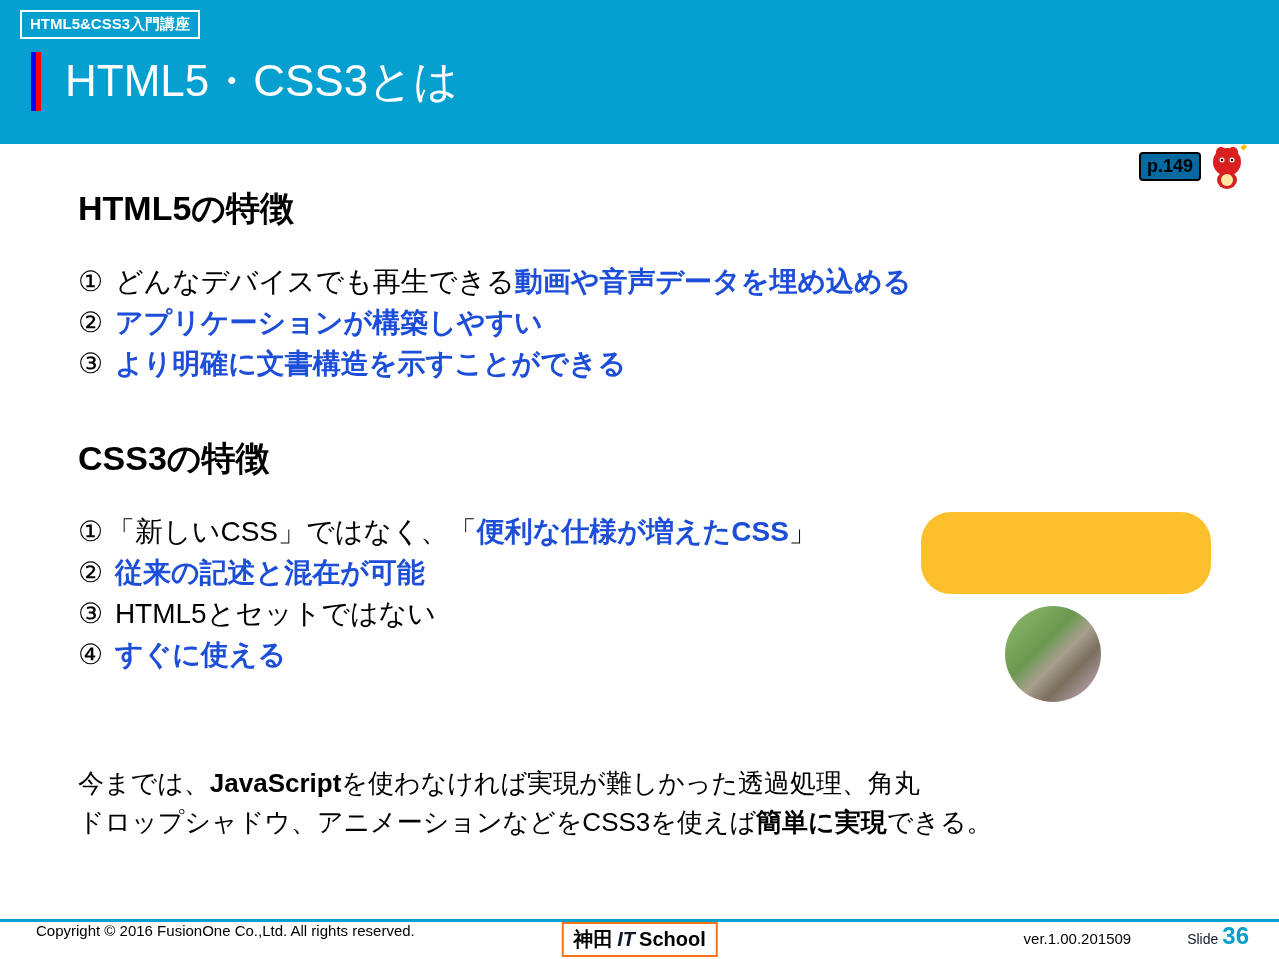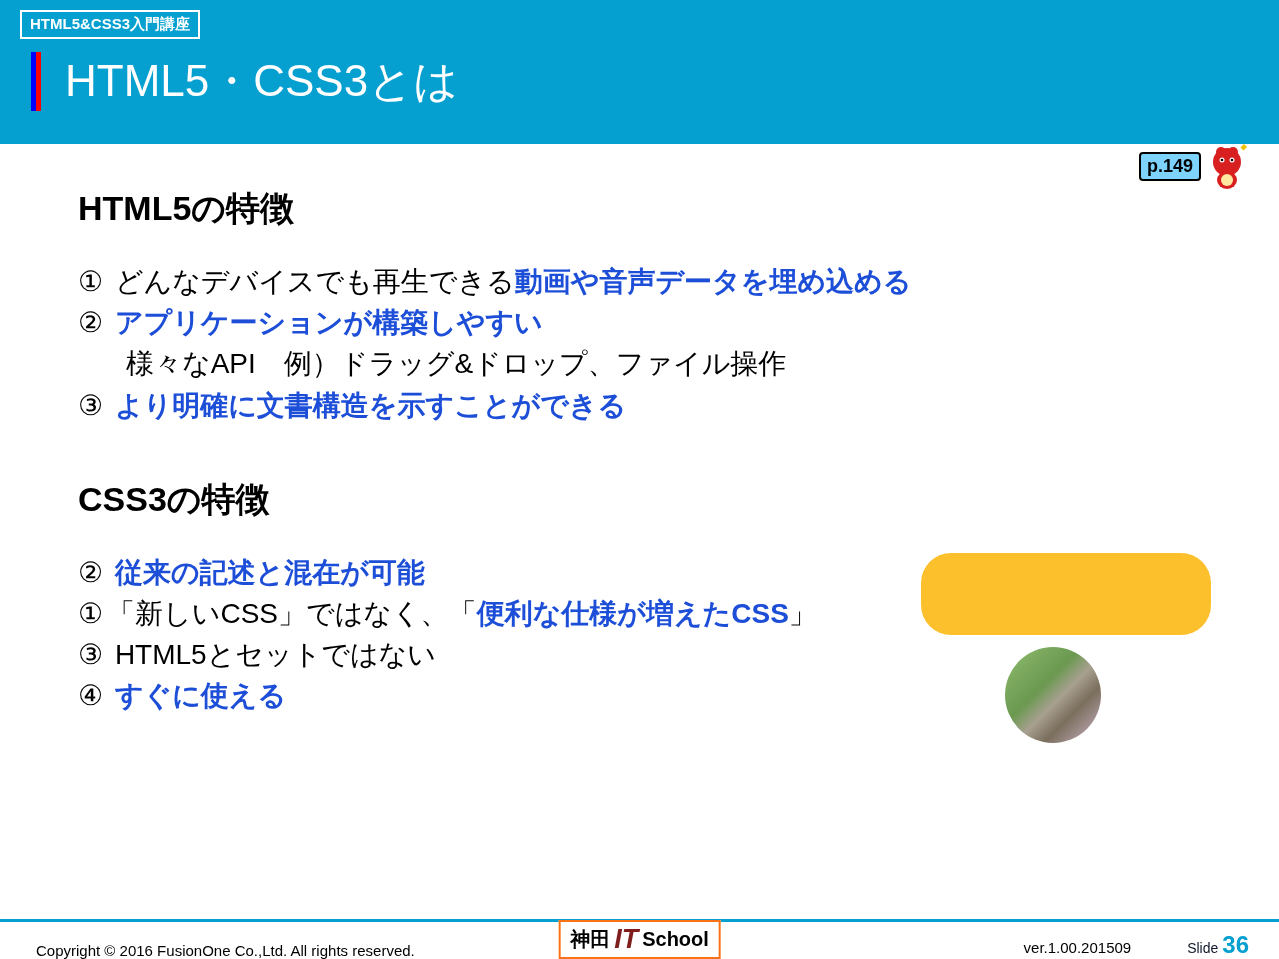--- a/index.html
+++ b/index.html
@@ -48,21 +48,21 @@
     }
     .page-badge {
       position: absolute;
       top: 152px;
       right: 78px;
       border: 2px solid #000;
       border-radius: 4px;
       padding: 2px 6px;
       font-size: 18px;
       font-weight: bold;
-      background: #7dd3fc;
+      background: #0369a1;
     }
     .mascot-icon {
       position: absolute;
       top: 142px;
       right: 28px;
       width: 48px;
       height: 48px;
     }
     .content {
       padding: 30px 78px 0 78px;
@@ -111,38 +111,38 @@
     }
     .summary-block .bold { font-weight: bold; }
     .footer {
       position: absolute;
       left: 0;
       bottom: 0;
       width: 100%;
       height: 40px;
       border-top: 3px solid #05a0d0;
       display: flex;
-      align-items: flex-end;
+      align-items: flex-start;
       justify-content: space-between;
       padding: 0 30px 0 36px;
       font-size: 15px;
     }
     .footer-left { color: #000; }
     .footer-center {
       position: absolute;
       left: 50%;
       transform: translateX(-50%);
       display: flex;
       align-items: center;
       border: 2px solid #f97316;
       padding: 2px 10px;
       background: #fff;
     }
     .footer-center .kanji { font-size: 20px; font-weight: bold; }
-    .footer-center .it { color: #7f1d1d; font-style: italic; font-weight: bold; font-size: 27px; margin: 0 4px; }
+    .footer-center .it { color: #0f172a; font-style: italic; font-weight: bold; font-size: 20px; margin: 0 4px; }
     .footer-center .school { font-weight: bold; font-size: 20px; }
     .footer-right { display: flex; align-items: baseline; gap: 56px; }
     .slide-num { color: #05a0d0; font-size: 24px; font-weight: bold; }
     .slide-label { color: #0f172a; font-size: 14px; margin-right: 4px; }
   </style>
 </head>
 <body>
 
 <div class="header">
   <div class="course-label">HTML5&amp;CSS3入門講座</div>
@@ -169,49 +169,56 @@
   <div class="section-title">HTML5の特徴</div>
 
   <div class="item-line">
     <span class="num">①</span>
     <span>どんなデバイスでも再生できる</span><span class="blue">動画や音声データを埋め込める</span>
   </div>
   <div class="item-line">
     <span class="num">②</span>
     <span class="blue">アプリケーションが構築しやすい</span>
   </div>
-  <div class="item-line indent">様々なAPI　例）ドラッグ&amp;ドロップ、ファイル操作</div>
   <div class="item-line">
     <span class="num">③</span>
     <span class="blue">より明確に文書構造を示すことができる</span>
   </div>
 
   <div class="section-title second">CSS3の特徴</div>
 
   <div class="css-section-wrap">
     <div class="orange-pill"></div>
     <div class="cat-img"></div>
 
     <div class="item-line">
+      <span class="num">①</span><span>「新しいCSS」ではなく、「</span><span class="blue">便利な仕様が増えたCSS</span><span>」</span>
+    </div>
+    <div class="item-line">
       <span class="num">②</span>
       <span class="blue">従来の記述と混在が可能</span>
     </div>
     <div class="item-line">
-      <span class="num">①</span><span>「新しいCSS」ではなく、「</span><span class="blue">便利な仕様が増えたCSS</span><span>」</span>
-    </div>
-    <div class="item-line">
       <span class="num">③</span>
       <span>HTML5とセットではない</span>
     </div>
     <div class="item-line">
       <span class="num">④</span>
       <span class="blue">すぐに使える</span>
     </div>
   </div>
 
+  <div class="summary-block">
+    <div>
+      <span>今までは、</span><span class="bold">JavaScript</span><span>を使わなければ実現が難しかった透過処理、角丸</span>
+    </div>
+    <div>
+      <span>ドロップシャドウ、アニメーションなどをCSS3を使えば</span><span class="bold">簡単に実現</span><span>できる。</span>
+    </div>
+  </div>
 
 </div>
 
 <div class="footer">
   <div class="footer-left">Copyright © 2016 FusionOne Co.,Ltd. All rights reserved.</div>
   <div class="footer-center">
     <span class="kanji">神田</span>
     <span class="it">IT</span>
     <span class="school">School</span>
   </div>

